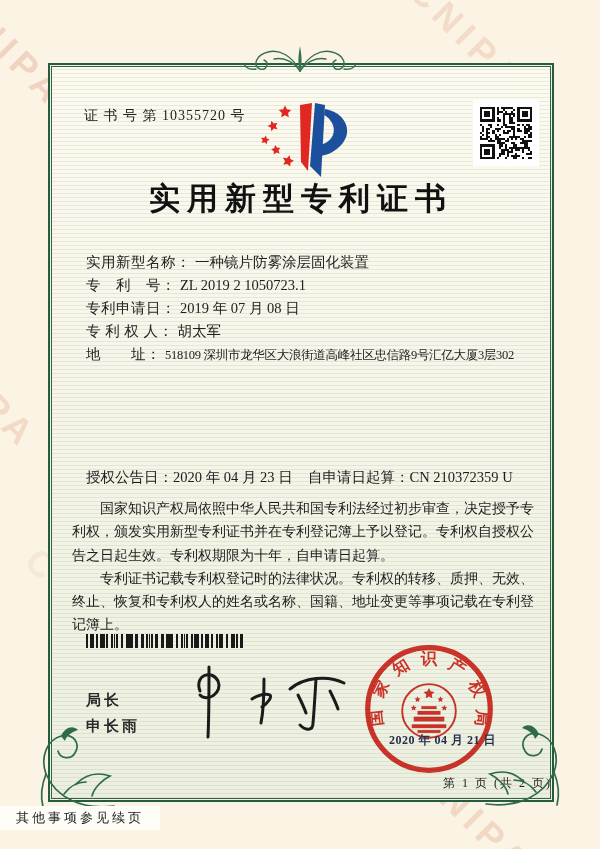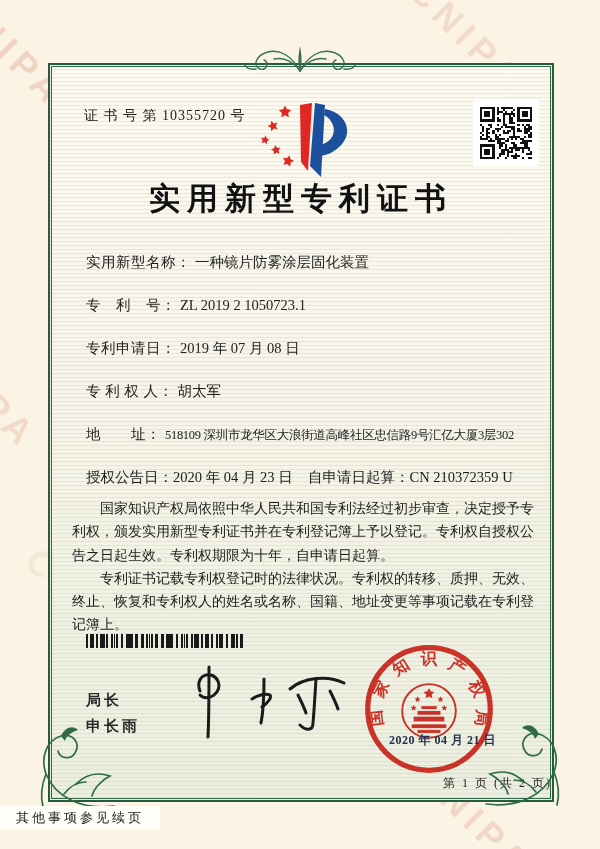--- a/index.html
+++ b/index.html
@@ -35,21 +35,21 @@
   .cert-no{position:absolute;left:34px;top:42px;font-size:14px;letter-spacing:1px;color:#222;}
   .logo{position:absolute;left:204px;top:38px;width:100px;height:76px;}
   .qr{position:absolute;left:423px;top:35px;width:66px;height:66px;background:#fff;
       display:flex;align-items:center;justify-content:center;}
   .title{
     position:absolute;left:0;top:113px;width:100%;text-align:center;
     font-size:31px;font-weight:bold;letter-spacing:7px;color:#111;
   }
   
   .fields{position:absolute;left:36px;top:188px;width:440px;}
-  .row{height:43px;font-size:14.5px;white-space:nowrap;}
+  .row{height:23px;font-size:14.5px;white-space:nowrap;}
   .row .label{display:inline-block;color:#222;letter-spacing:.5px;white-space:pre;}
   .row .value{color:#222;margin-left:4px;}
   .row.addr .value{font-size:12.5px;letter-spacing:-.3px;}
   .grant{position:absolute;left:36px;top:403px;width:460px;font-size:14.5px;white-space:nowrap;}
   .grant .pair{display:inline-block;}
   .grant .pair.second{position:absolute;left:222px;}
   
   .body-text{
     position:absolute;left:22px;top:432px;width:462px;
     font-size:14px;line-height:23.3px;color:#1d1d1d;text-align:justify;

